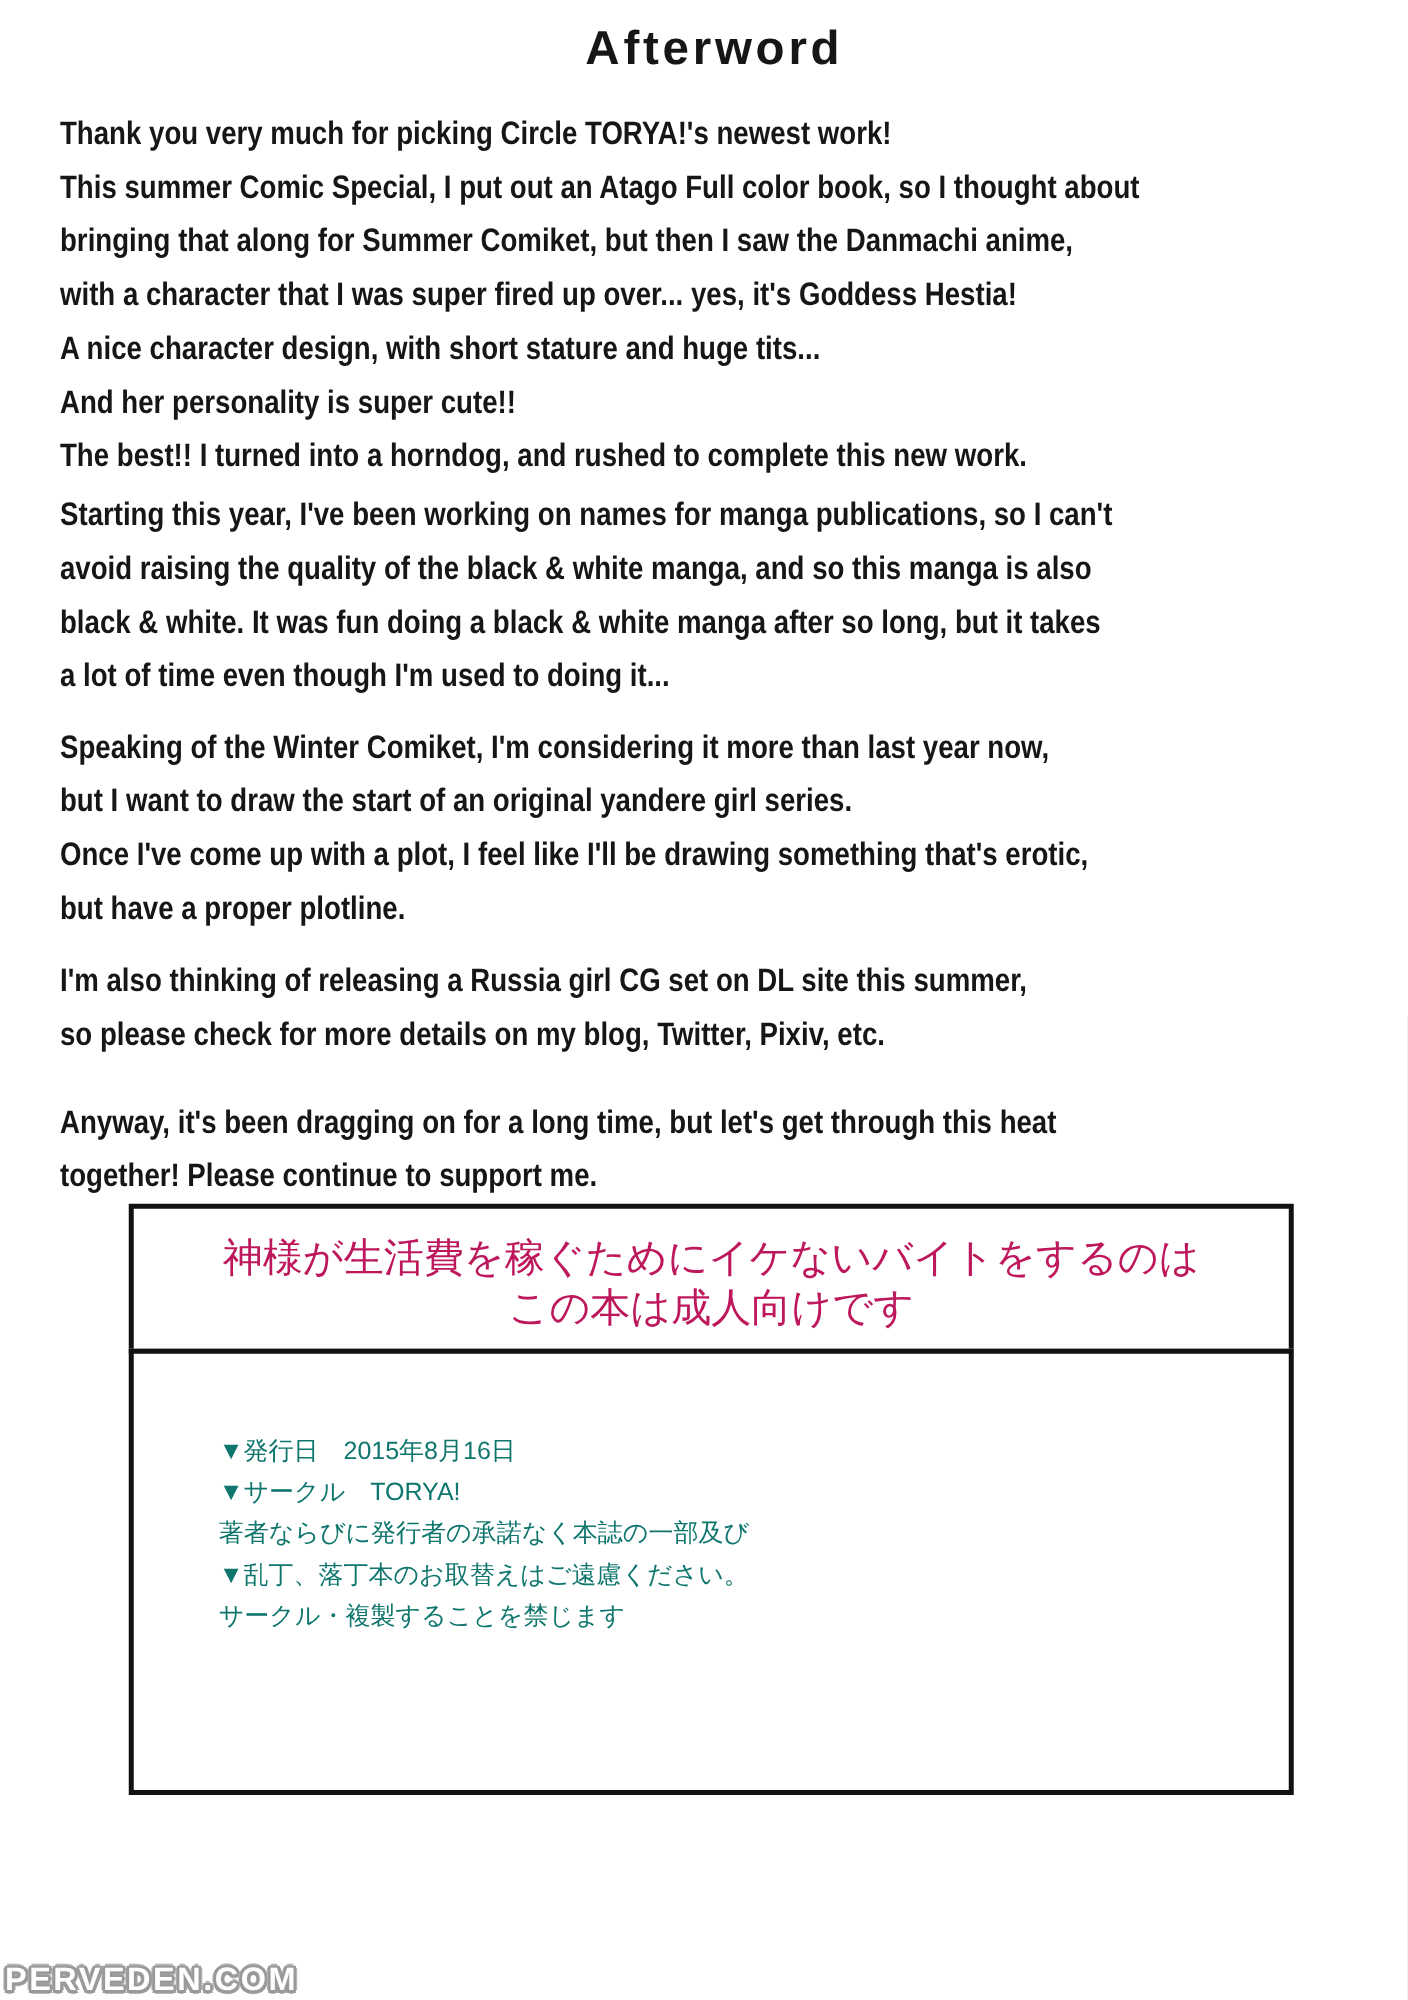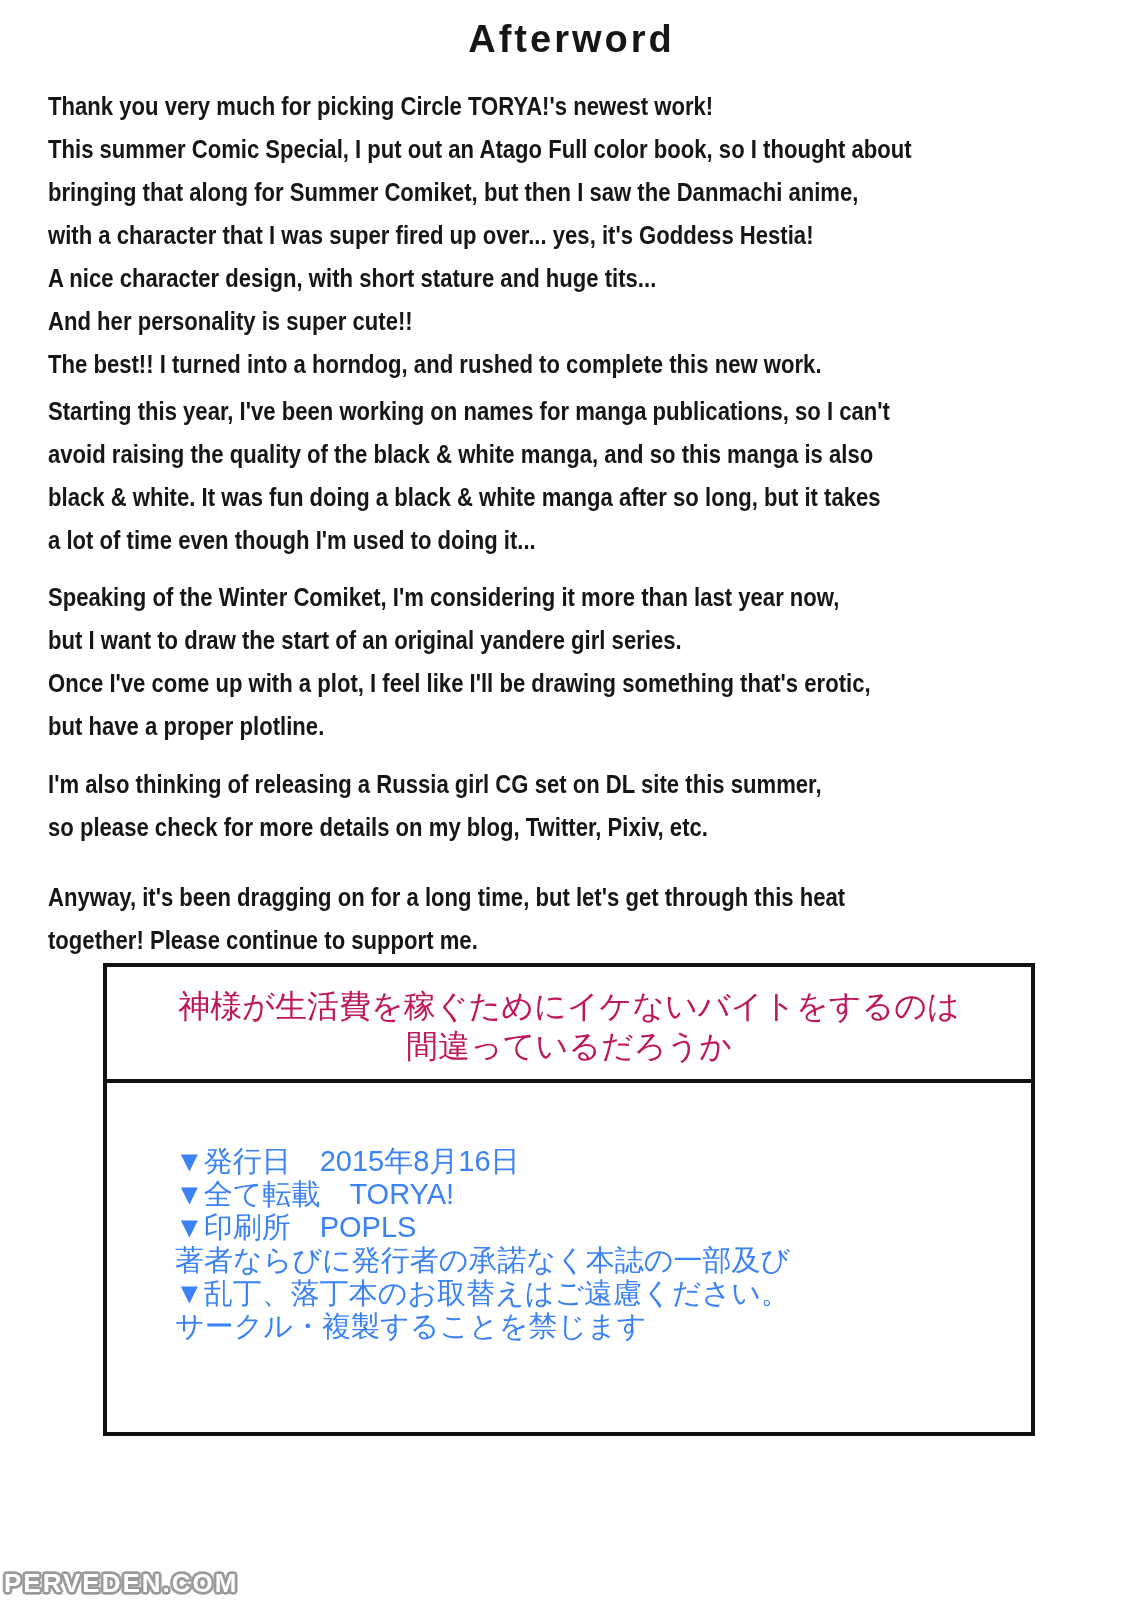--- a/index.html
+++ b/index.html
@@ -65,24 +65,24 @@
   .colophon-box{
     top:1079px;
     height:357px;
   }
   .colophon-lines{
     position:absolute;
     left:68px;
     top:62px;
   }
   .cline{
-    font-size:29px;
+    font-size:20px;
     line-height:33px;
     white-space:nowrap;
-    color:#3b82f6;
+    color:#0f766e;
   }
   .watermark{
     position:absolute;
     left:4px;
     top:1568px;
     font-size:26px;
     font-weight:bold;
     letter-spacing:2px;
     color:#ffffff;
     text-shadow:
@@ -132,28 +132,27 @@
     <div class="line">so please check for more details on my blog, Twitter, Pixiv, etc.</div>
   </div>
 
   <div class="para p5">
     <div class="line">Anyway, it's been dragging on for a long time, but let's get through this heat</div>
     <div class="line">together! Please continue to support me.</div>
   </div>
 
   <div class="box title-box">
     <div class="jp-title-line">神様が生活費を稼ぐためにイケないバイトをするのは</div>
-    <div class="jp-title-line">間違っているだろうか</div>
+    <div class="jp-title-line">この本は成人向けです</div>
   </div>
 
   <div class="box colophon-box">
     <div class="colophon-lines">
       <div class="cline">▼発行日　2015年8月16日</div>
-      <div class="cline">▼全て転載　TORYA!</div>
-      <div class="cline">▼印刷所　POPLS</div>
+      <div class="cline">▼サークル　TORYA!</div>
       <div class="cline">著者ならびに発行者の承諾なく本誌の一部及び</div>
       <div class="cline">▼乱丁、落丁本のお取替えはご遠慮ください。</div>
       <div class="cline">サークル・複製することを禁じます</div>
     </div>
   </div>
 
   <div class="watermark">PERVEDEN.COM</div>
 
 </div>
 

